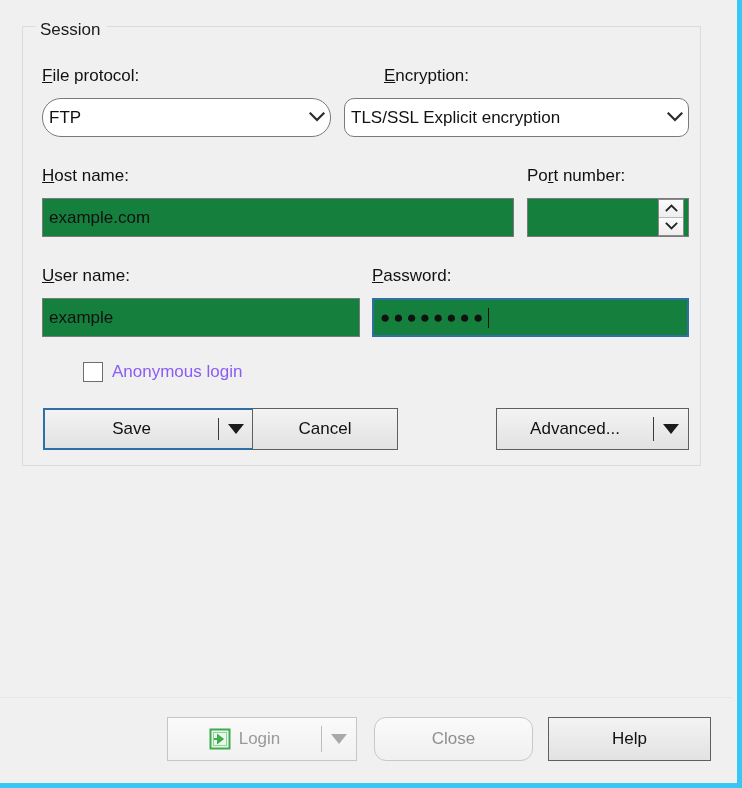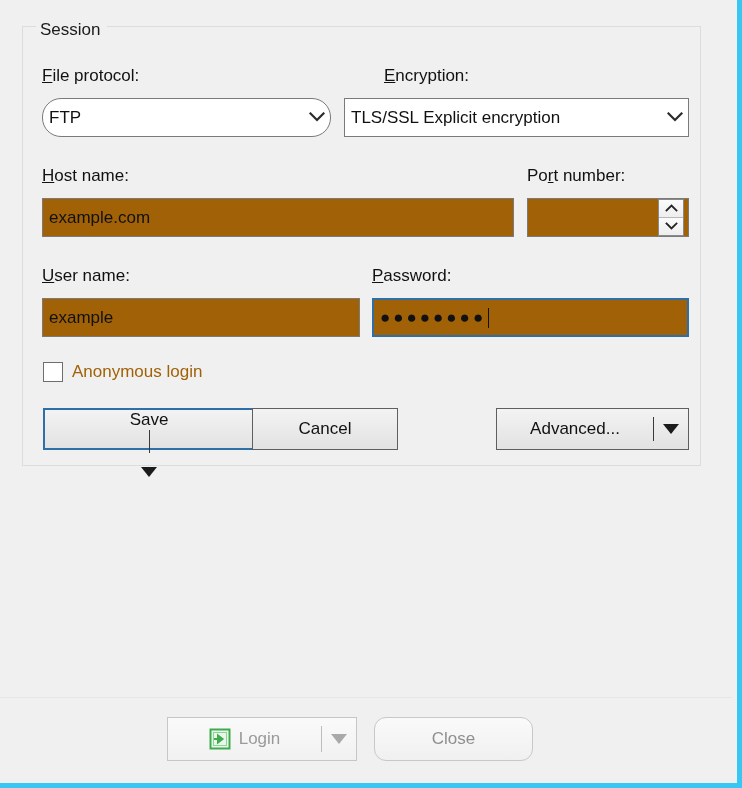--- a/index.html
+++ b/index.html
@@ -56,21 +56,21 @@
   }
   .field-label u {
     text-decoration: underline;
     text-underline-offset: 1px;
   }
 
   
   .textbox {
     position: absolute;
     box-sizing: border-box;
-    background: #a16207;
+    background: #15803d;
     border: 1px solid #7a7a7a;
     font-size: 17px;
     color: #111111;
     line-height: 20px;
     padding: 0 6px;
     display: flex;
     align-items: center;
     overflow: hidden;
   }
   .textbox.focused {
@@ -126,21 +126,22 @@
     justify-content: center;
   }
   .spinner .spin-btn.up { border-bottom: 1px solid #b8b8b8; }
 
   
   .checkrow {
     position: absolute;
     display: flex;
     align-items: center;
     font-size: 17px;
-    color: #a16207;
+    color: #8b5cf6;
+    margin-left: 40px;
   }
   .checkbox-box {
     width: 20px;
     height: 20px;
     box-sizing: border-box;
     border: 1px solid #6e6e6e;
     background: #ffffff;
     margin-right: 9px;
     flex: 0 0 auto;
   }
@@ -259,21 +260,21 @@
     <span class="chevron">
       <svg width="16" height="11" viewBox="0 0 16 11" aria-hidden="true">
         <path d="M1.5 1.5 L8 8 L14.5 1.5" stroke="#2b2b2b" stroke-width="2.2" fill="none" stroke-linecap="square"></path>
       </svg>
     </span>
   </div>
 
   <div class="field-label" style="left:344px; top:66px;margin-left:40px;">
     <u>E</u><span>ncryption:</span>
   </div>
-  <div class="combo" style="left:344px; top:98px; width:345px; height:39px;">
+  <div class="combo" style="left:344px; top:98px; width:345px; height:39px;border-radius:10px;">
     <span class="combo-text">TLS/SSL Explicit encryption</span>
     <span class="chevron">
       <svg width="16" height="11" viewBox="0 0 16 11" aria-hidden="true">
         <path d="M1.5 1.5 L8 8 L14.5 1.5" stroke="#2b2b2b" stroke-width="2.2" fill="none" stroke-linecap="square"></path>
       </svg>
     </span>
   </div>
 
   <div class="field-label" style="left:42px; top:166px;">
     <u>H</u><span>ost name:</span>
@@ -314,21 +315,21 @@
   <div class="textbox focused" style="left:372px; top:298px; width:317px; height:39px;">
     <span class="dots">●●●●●●●●</span>
       <span class="caret"></span>
   </div>
 
   <div class="checkrow" style="left:43px; top:362px;">
     <span class="checkbox-box"></span>
     <span>Anonymous login</span>
   </div>
 
-  <div class="btn split default-focus" style="left:43px; top:408px; width:212px; height:42px;flex-direction:column;">
+  <div class="btn split default-focus" style="left:43px; top:408px; width:212px; height:42px;">
     <span class="split-main">
       <span>Save</span>
     </span>
     <span class="split-sep"></span>
     <span class="split-arrow">
       <span class="tri-down"></span>
     </span>
   </div>
 
   <div class="btn dark-border" style="left:252px; top:408px; width:146px; height:42px;">
@@ -361,14 +362,17 @@
     <span class="split-sep"></span>
     <span class="split-arrow">
       <span class="tri-down muted"></span>
     </span>
   </div>
 
   <div class="btn flat" style="left:374px; top:717px; width:159px; height:44px;border-radius:12px;">
     <span>Close</span>
   </div>
 
+  <div class="btn dark-border" style="left:548px; top:717px; width:163px; height:44px;">
+    <span>Help</span>
+  </div>
 
 </div>
 
 </body></html>

